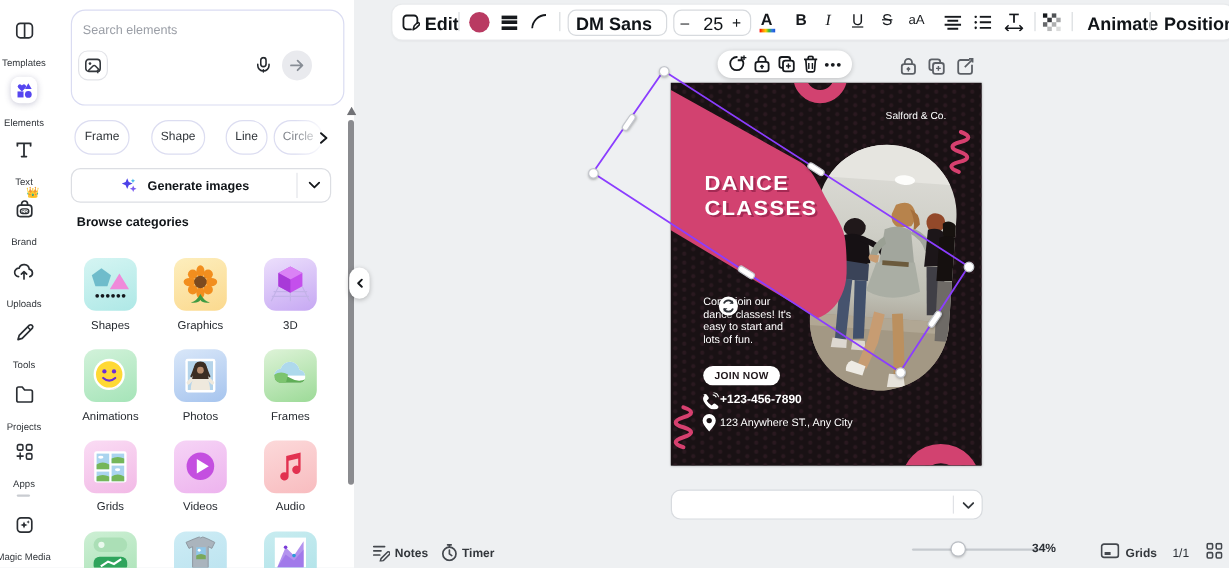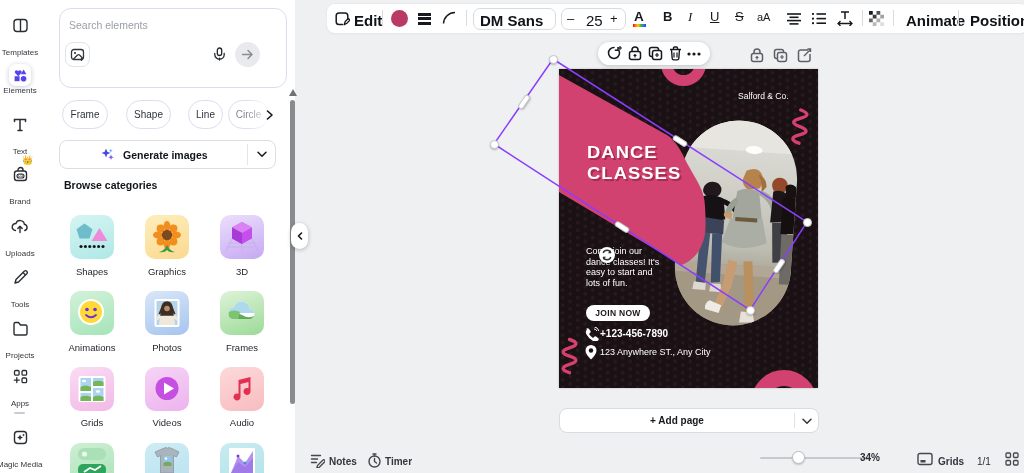--- a/index.html
+++ b/index.html
@@ -177,21 +177,20 @@
     <rect x="1.5" y="1.5" width="9" height="9" rx="2" fill="none" stroke="#5c6066" stroke-width="1.5"></rect>
     <rect x="4.5" y="4.5" width="9" height="9" rx="2" fill="#eff0f3" stroke="#5c6066" stroke-width="1.5"></rect>
     <path d="M9 7 v4 M7 9 h4" stroke="#5c6066" stroke-width="1.2"></path>
   </svg>
 <svg class="abs" width="16" height="15" style="left:797px;top:48px;z-index:21" viewBox="0 0 16 15">
     <path d="M11 2 h-7.5 a2 2 0 0 0 -2 2 v7.5 a2 2 0 0 0 2 2 h7.5 a2 2 0 0 0 2 -2 V6" fill="none" stroke="#5c6066" stroke-width="1.5"></path>
     <path d="M7 8 L13.5 1.5 M10.5 1 h3 v3" fill="none" stroke="#5c6066" stroke-width="1.4"></path>
   </svg>
 
 <div id="addpage">
-  <div class="abs" style="left:0;top:0;width:234px;height:23px;display:flex;align-items:center;justify-content:center;font-size:10px;font-weight:bold;color:#16191d">+ Add page</div>
   <div class="abs" style="left:234px;top:4px;width:1px;height:15px;background:#e0e2e6"></div>
   <svg class="abs" width="10" height="7" style="left:242px;top:9px" viewBox="0 0 10 7">
       <path d="M1 1.2 L5 5.2 L9 1.2" fill="none" stroke="#33373c" stroke-width="1.5" stroke-linecap="round" stroke-linejoin="round"></path>
     </svg>
 </div>
 
 <svg class="abs" width="15" height="15" style="left:310px;top:453px;z-index:6" viewBox="0 0 15 15">
     <path d="M1.5 2.5 h9 M1.5 6 h6 M1.5 9.5 h5" stroke="#44484e" stroke-width="1.4" stroke-linecap="round"></path>
     <path d="M7.5 12.5 l5.5 -5.5 a1.3 1.3 0 0 1 1.8 1.8 L9.3 14.3 l-2.5 .7 Z" fill="none" stroke="#44484e" stroke-width="1.3" stroke-linejoin="round"></path>
   </svg>
@@ -489,21 +488,21 @@
     <span class="lbl">Templates</span>
   </div>
   <div style="position:absolute;left:9px;top:64px;width:22px;height:22px;background:#fff;border-radius:7px;box-shadow:0 1px 5px rgba(62,62,110,.28)"></div>
   <div class="sbitem" style="top:68px;z-index:2">
     <svg width="14" height="14" viewBox="0 0 14 14">
         <path d="M2.3 2.8 a1.8 1.8 0 0 1 2.55 0 l.4 .4 .4 -.4 a1.8 1.8 0 1 1 2.55 2.55 L5.25 8.3 2.3 5.35 a1.8 1.8 0 0 1 0 -2.55 Z" fill="#5545f0"></path>
         <path d="M10.6 1.4 L13.4 6.2 H7.8 Z" fill="#5545f0"></path>
         <rect x="1.6" y="8.2" width="5" height="5" fill="#5545f0"></rect>
         <circle cx="10.6" cy="10.7" r="2.8" fill="#5545f0"></circle>
       </svg>
-    <span class="lbl" style="margin-top:4px">Elements</span>
+    <span class="lbl" style="margin-top:16px">Elements</span>
   </div>
   <div class="sbitem" style="top:117px">
     <svg width="16" height="16" viewBox="0 0 16 16">
         <path d="M2.5 4.5 V2.5 h11 v2 M8 2.5 V13.5 M6 13.5 h4" fill="none" stroke="#2a2e33" stroke-width="1.5" stroke-linecap="round"></path>
       </svg>
     <span class="lbl">Text</span>
   </div>
   <div class="abs" style="left:22px;top:155px;font-size:9px">👑</div>
   <div class="sbitem" style="top:166px">
     <svg width="17" height="17" viewBox="0 0 17 17">

